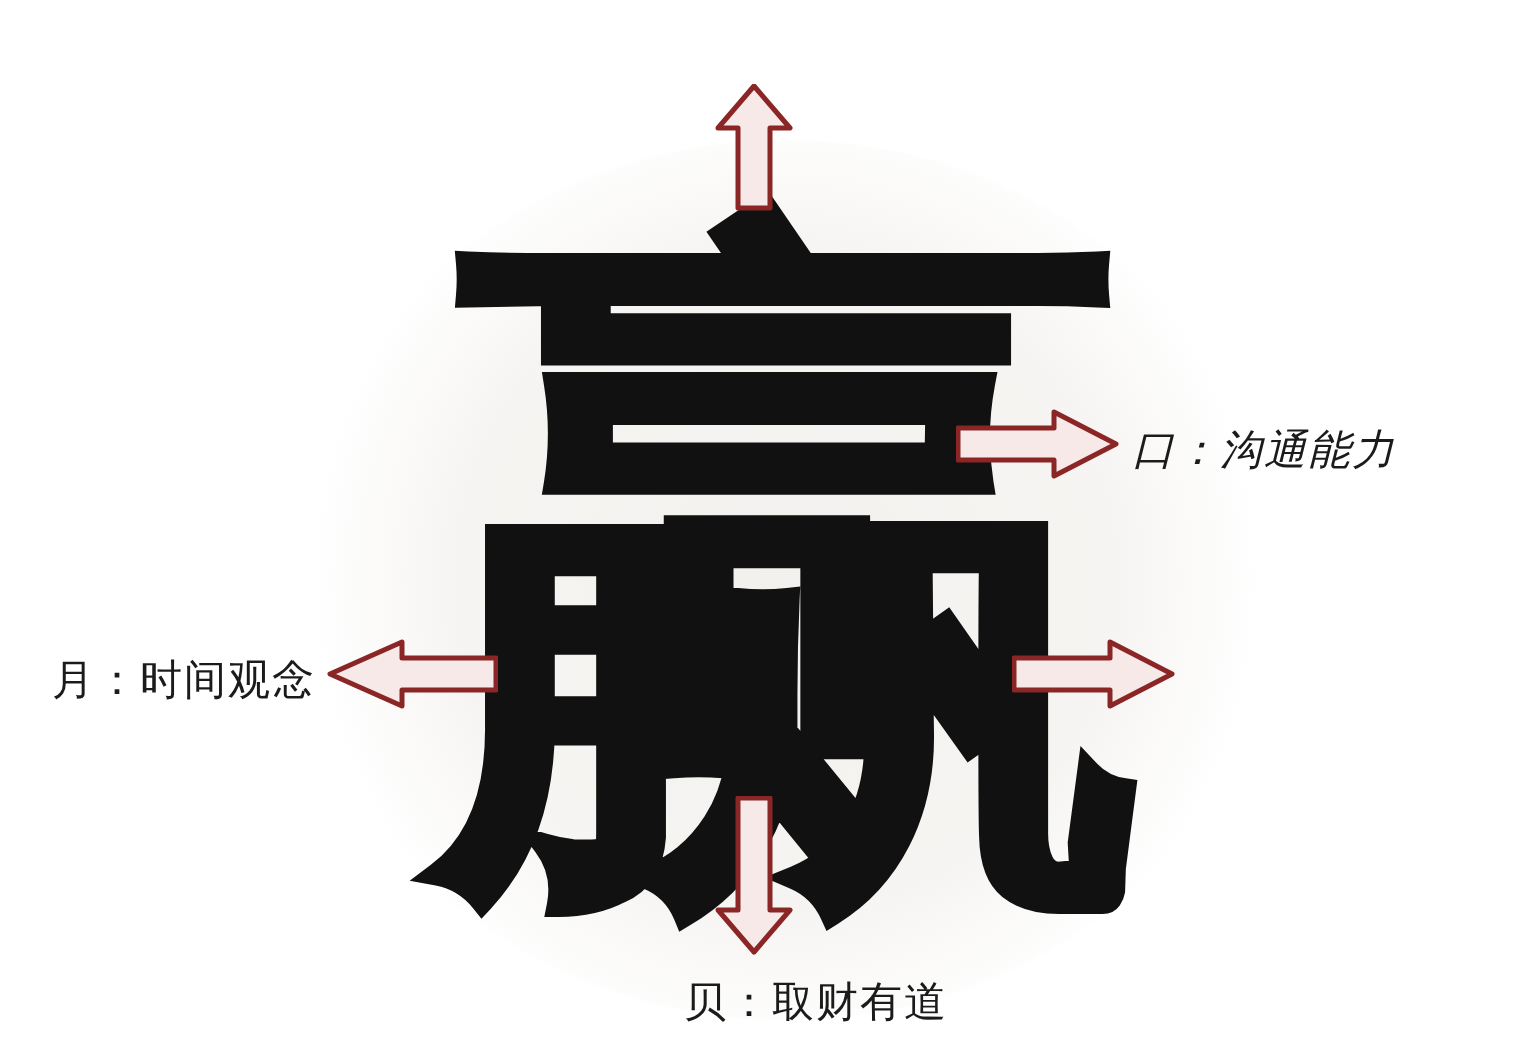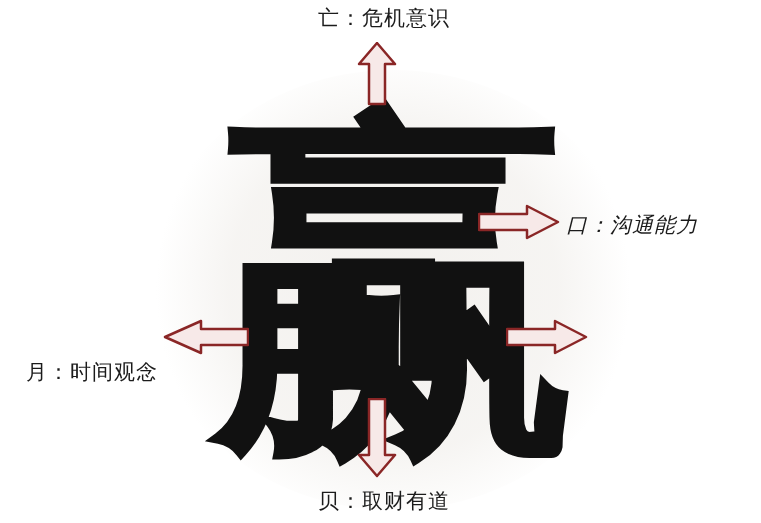--- a/index.html
+++ b/index.html
@@ -41,33 +41,32 @@
     user-select: none;
   }
   .label {
     position: absolute;
     font-size: 21px;
     color: #1b1b1b;
     letter-spacing: 1px;
     white-space: nowrap;
   }
   .label.center { text-align: center; }
-  .label.right-align { text-align: right; margin-top: 32px; }
+  .label.right-align { text-align: right; }
   .arrow { position: absolute; }
 </style>
 </head>
 <body>
 
 <div class="stage">
 
   <div class="bg-blob"></div>
 
   <div class="big-char">赢</div>
 
-  <div class="label center" style="left: 294px; top: 4px; width: 180px;">亡：危机意识</div>
 
   <svg class="arrow" style="left: 357px; top: 42px;" width="40" height="64" viewBox="0 0 40 64">
     <polygon points="12,62 12,22 2,22 20,1 38,22 28,22 28,62" stroke-width="2.5" stroke-linejoin="round" fill="#f7e9e8"></polygon>
     <polygon points="12,62 12,22 2,22 20,1 38,22 28,22 28,62" fill="none" stroke-width="2.5" stroke-linejoin="round" stroke="#8a2626"></polygon>
   </svg>
 
   <svg class="arrow" style="left: 478px; top: 204px;" width="82" height="36" viewBox="0 0 82 36">
     <polygon points="1,10 49,10 49,2 80,18 49,34 49,26 1,26" stroke-width="2.5" stroke-linejoin="round" fill="#f7e9e8"></polygon>
     <polygon points="1,10 49,10 49,2 80,18 49,34 49,26 1,26" fill="none" stroke-width="2.5" stroke-linejoin="round" stroke="#8a2626"></polygon>
   </svg>
@@ -85,15 +84,15 @@
     <polygon points="1,10 49,10 49,2 80,18 49,34 49,26 1,26" stroke-width="2.5" stroke-linejoin="round" fill="#f7e9e8"></polygon>
     <polygon points="1,10 49,10 49,2 80,18 49,34 49,26 1,26" fill="none" stroke-width="2.5" stroke-linejoin="round" stroke="#8a2626"></polygon>
   </svg>
 
 
   <svg class="arrow" style="left: 357px; top: 398px;" width="40" height="80" viewBox="0 0 40 80">
     <polygon points="12,1 12,57 2,57 20,78 38,57 28,57 28,1" stroke-width="2.5" stroke-linejoin="round" fill="#f7e9e8"></polygon>
     <polygon points="12,1 12,57 2,57 20,78 38,57 28,57 28,1" fill="none" stroke-width="2.5" stroke-linejoin="round" stroke="#8a2626"></polygon>
   </svg>
 
-  <div class="label center" style="left: 294px; top: 487px; width: 180px;">贝：取财有道</div>
+  <div class="label center" style="left: 294px; top: 487px; width: 180px; text-align: right;">贝：取财有道</div>
 
 </div>
 
 </body></html>

